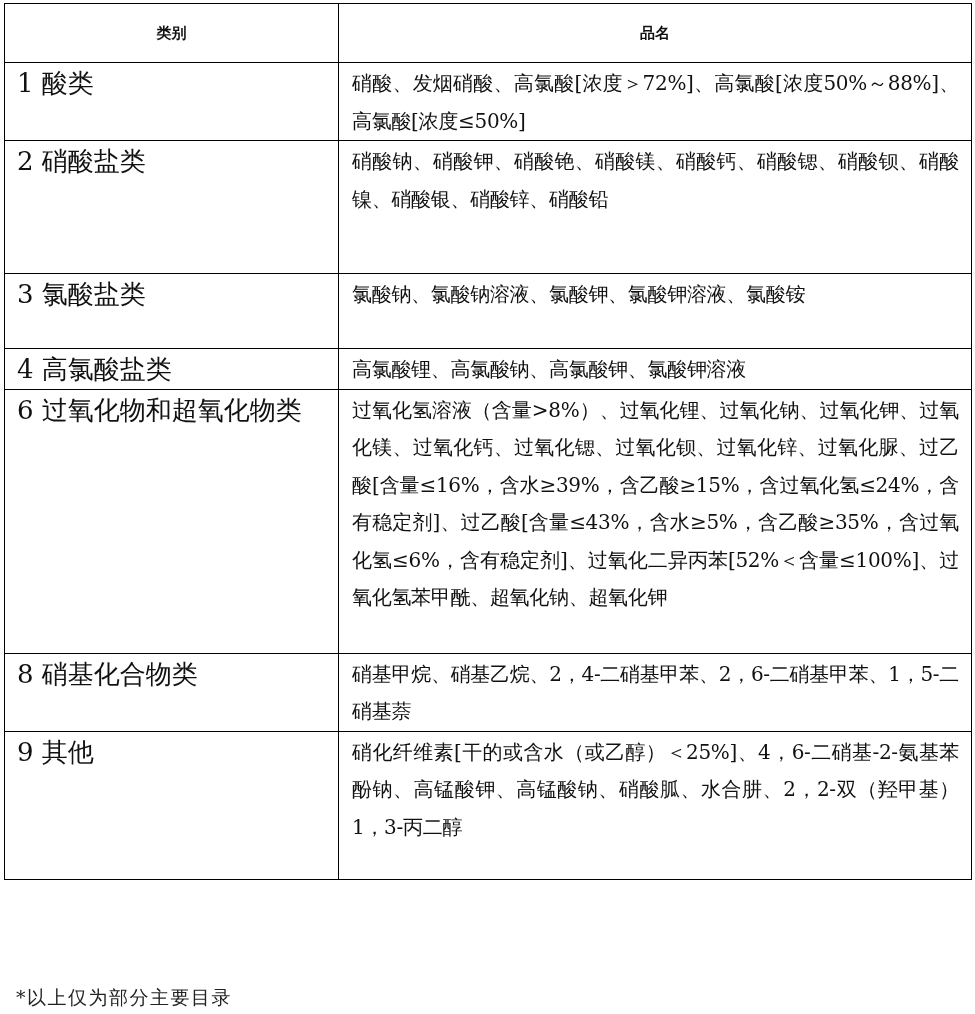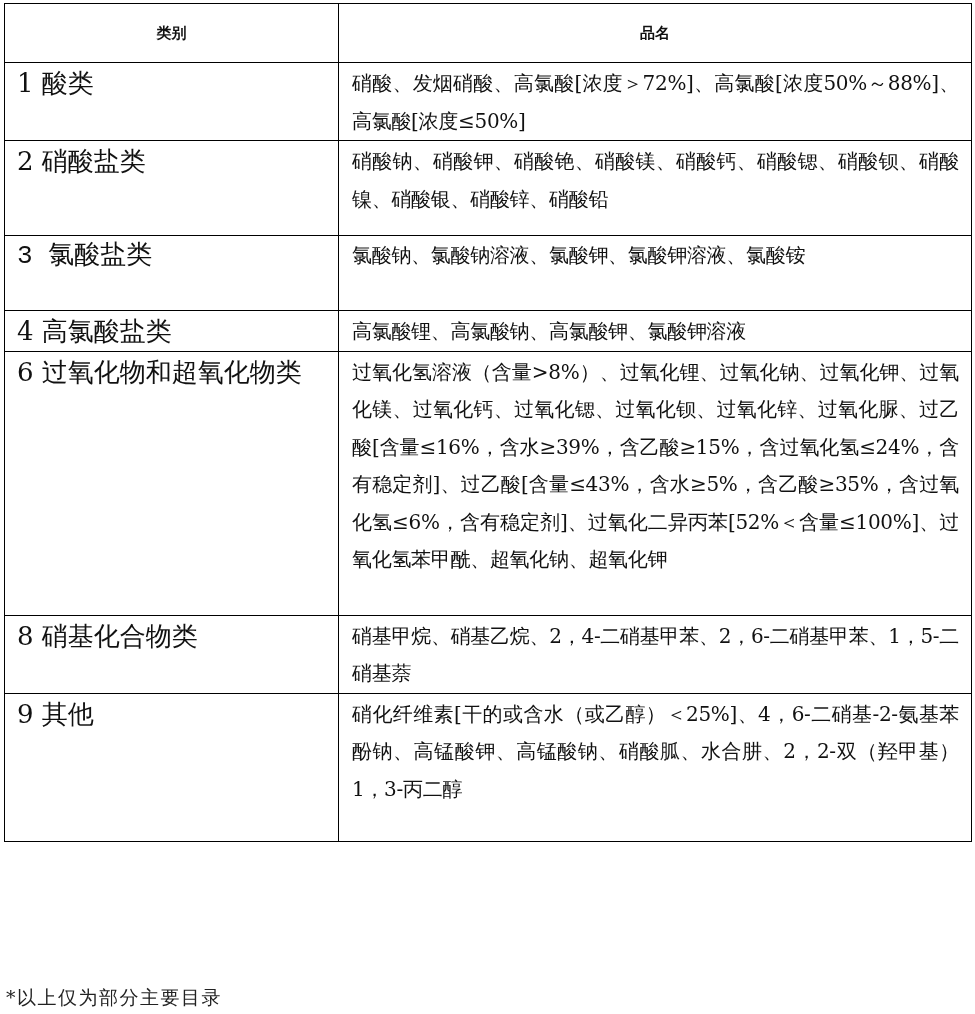--- a/index.html
+++ b/index.html
@@ -47,21 +47,21 @@
     }
     .items-cell {
       font-size: 20px;
       line-height: 37.5px;
       padding: 2px 12px 0 13px !important;
       text-align: justify;
       letter-spacing: -0.3px;
     }
     .footnote {
       position: absolute;
-      left: 6px;
+      left: 16px;
       top: 985px;
       font-size: 19px;
       font-family: "DejaVu Serif", "Liberation Serif", serif;
       letter-spacing: 1.5px;
       color: #222222;
     }
   </style>
 </head>
 <body>
 
@@ -74,25 +74,25 @@
     <tr>
       <th>类别</th>
       <th>品名</th>
     </tr>
   </thead>
   <tbody id="rows">
       <tr style="height: 75px;">
         <td class="cat-cell">1 酸类</td>
         <td class="items-cell">硝酸、发烟硝酸、高氯酸[浓度＞72%]、高氯酸[浓度50%～88%]、高氯酸[浓度≤50%]</td>
       </tr>
-      <tr style="height: 95px;">
+      <tr style="height: 133px;">
         <td class="cat-cell">2 硝酸盐类</td>
         <td class="items-cell">硝酸钠、硝酸钾、硝酸铯、硝酸镁、硝酸钙、硝酸锶、硝酸钡、硝酸镍、硝酸银、硝酸锌、硝酸铅</td>
       </tr>
-      <tr style="height: 75px; font-family: Liberation Mono, monospace;">
+      <tr style="height: 75px;">
         <td class="cat-cell">3 氯酸盐类</td>
         <td class="items-cell">氯酸钠、氯酸钠溶液、氯酸钾、氯酸钾溶液、氯酸铵</td>
       </tr>
       <tr style="height: 38px;">
         <td class="cat-cell">4 高氯酸盐类</td>
         <td class="items-cell">高氯酸锂、高氯酸钠、高氯酸钾、氯酸钾溶液</td>
       </tr>
       <tr style="height: 264px;">
         <td class="cat-cell">6 过氧化物和超氧化物类</td>
         <td class="items-cell">过氧化氢溶液（含量&gt;8%）、过氧化锂、过氧化钠、过氧化钾、过氧化镁、过氧化钙、过氧化锶、过氧化钡、过氧化锌、过氧化脲、过乙酸[含量≤16%，含水≥39%，含乙酸≥15%，含过氧化氢≤24%，含有稳定剂]、过乙酸[含量≤43%，含水≥5%，含乙酸≥35%，含过氧化氢≤6%，含有稳定剂]、过氧化二异丙苯[52%＜含量≤100%]、过氧化氢苯甲酰、超氧化钠、超氧化钾</td>

